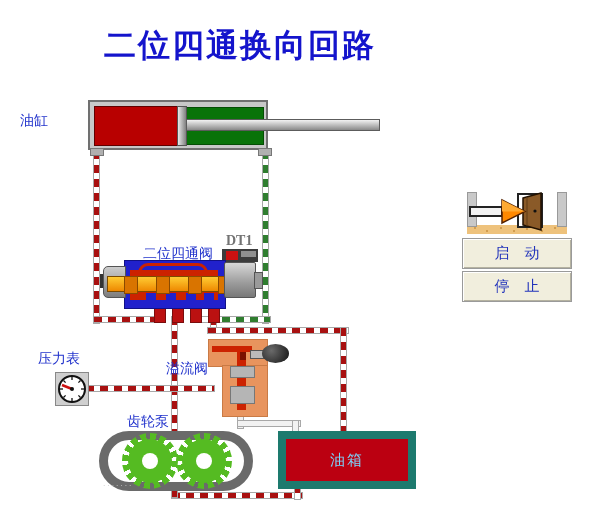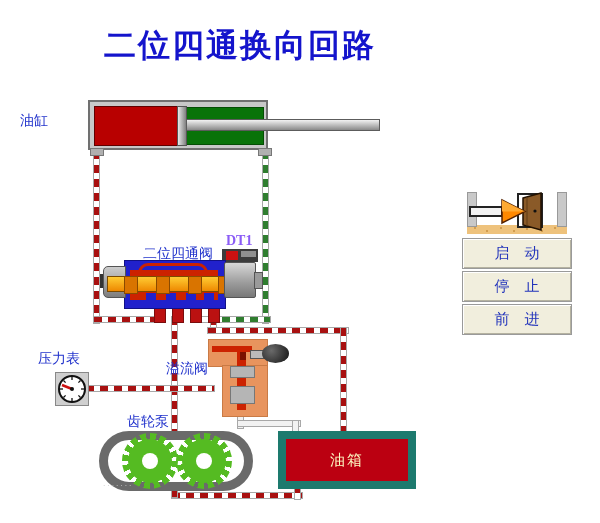--- a/index.html
+++ b/index.html
@@ -40,42 +40,42 @@
   .valve-cap{position:absolute;left:103px;top:266px;width:21px;height:30px;border:1px solid #555;
              border-radius:5px 0 0 5px;background:linear-gradient(180deg,#cdcdcd,#7d7d7d);}
   .cap-end{position:absolute;left:100px;top:274px;width:5px;height:14px;background:#333;}
   .solenoid{position:absolute;left:224px;top:262px;width:30px;height:34px;border:1px solid #555;border-radius:2px;
             background:linear-gradient(180deg,#d8d8d8 0%,#9a9a9a 60%,#787878 100%);}
   .sol-nub{position:absolute;left:254px;top:272px;width:7px;height:15px;background:#9a9a9a;border:1px solid #555;}
   .dt1-block{position:absolute;left:222px;top:249px;width:36px;height:13px;background:#3c3c3c;}
   .dt1-red{position:absolute;left:226px;top:251px;width:12px;height:9px;background:#cc1111;}
   .dt1-step{position:absolute;left:241px;top:251px;width:15px;height:6px;background:#909090;}
   .dt1-lbl{position:absolute;left:226px;top:233px;font-family:"Liberation Serif",serif;
-           font-weight:bold;font-size:14px;color:#8b5cf6;}
+           font-weight:bold;font-size:14px;color:#737373;}
   
   .relief-top{position:absolute;left:208px;top:339px;width:58px;height:26px;background:#e8945e;border:1px solid #c97a45;}
   .relief-low{position:absolute;left:222px;top:365px;width:44px;height:50px;background:#e8945e;border:1px solid #c97a45;}
   .relief-dome{position:absolute;left:262px;top:344px;width:27px;height:19px;border-radius:50%;
                background:radial-gradient(circle at 35% 35%,#6a6a6a,#111);}
   .relief-rod{position:absolute;left:250px;top:350px;width:14px;height:7px;background:#bbb;border:1px solid #555;}
   .relief-chh{position:absolute;left:212px;top:346px;width:40px;height:6px;background:#cc2200;}
   .relief-chv{position:absolute;left:237px;top:352px;width:9px;height:58px;background:#cc2200;}
   .relief-spool{position:absolute;left:230px;width:23px;background:#b5b5b5;border:1px solid #777;}
   .relief-orifice{position:absolute;left:240px;top:352px;width:6px;height:8px;background:#7a1000;}
   
   .pump-case{position:absolute;left:99px;top:431px;width:136px;height:42px;background:#fff;
              border:9px solid #6a6a6a;border-radius:30px;}
   .gear{position:absolute;width:56px;height:56px;border-radius:50%;
         background:repeating-conic-gradient(#55bb22 0 14deg,rgba(0,0,0,0) 14deg 22.5deg);}
   .gear::before{content:"";position:absolute;inset:6px;border-radius:50%;background:#55bb22;}
   .gear::after{content:"";position:absolute;inset:20px;border-radius:50%;background:#fff;}
   
   .tank{position:absolute;left:278px;top:431px;width:122px;height:42px;background:#bb0011;
         border:8px solid #1d7a6e;display:flex;align-items:center;justify-content:center;}
-  .tank span{color:#fef9c3;font-size:15px;letter-spacing:2px;}
+  .tank span{color:#7dd3fc;font-size:15px;letter-spacing:2px;}
   
   .gauge{position:absolute;left:55px;top:372px;width:34px;height:34px;}
   
   .exit-box{position:absolute;left:467px;top:192px;width:100px;height:42px;cursor:pointer;}
   .btn{position:absolute;left:462px;width:108px;height:29px;background:#f1eedd;border:1px solid #9a9a9a;
        box-shadow:inset 1px 1px 0 #ffffff,inset -1px -1px 0 #b5b2a0;color:#2233bb;font-size:15px;
        display:flex;align-items:center;justify-content:center;cursor:pointer;white-space:pre;}
   .watermark{position:absolute;left:103px;top:482px;font-size:7px;color:#c8c8c8;letter-spacing:2px;}
 </style>
 </head>
@@ -198,15 +198,14 @@
       <polygon points="56,6 74,1 74,38 56,33" fill="#8a5a28" stroke="#221100" stroke-width="1.5"></polygon>
       <line x1="60" y1="5" x2="60" y2="34" stroke="#5e3a14" stroke-width="1"></line>
       <circle cx="68" cy="19" r="1.6" fill="#111"></circle>
       <rect x="3" y="15" width="32" height="9" fill="#f2f2f2" stroke="#222" stroke-width="2"></rect>
       <polygon points="35,8 58,19.5 35,31" fill="#ff8800" stroke="#552200" stroke-width="1.5"></polygon>
       <polygon points="35,8 58,19.5 35,19.5" fill="#ffaa33"></polygon>
     </svg>
   </div>
   <div class="btn" style="top:271px;">停　止</div>
   <div class="btn" style="top:238px;">启　动</div>
-  <div class="btn" style="top:304px;">前　进</div>
 
 </div>
 
 </body></html>

